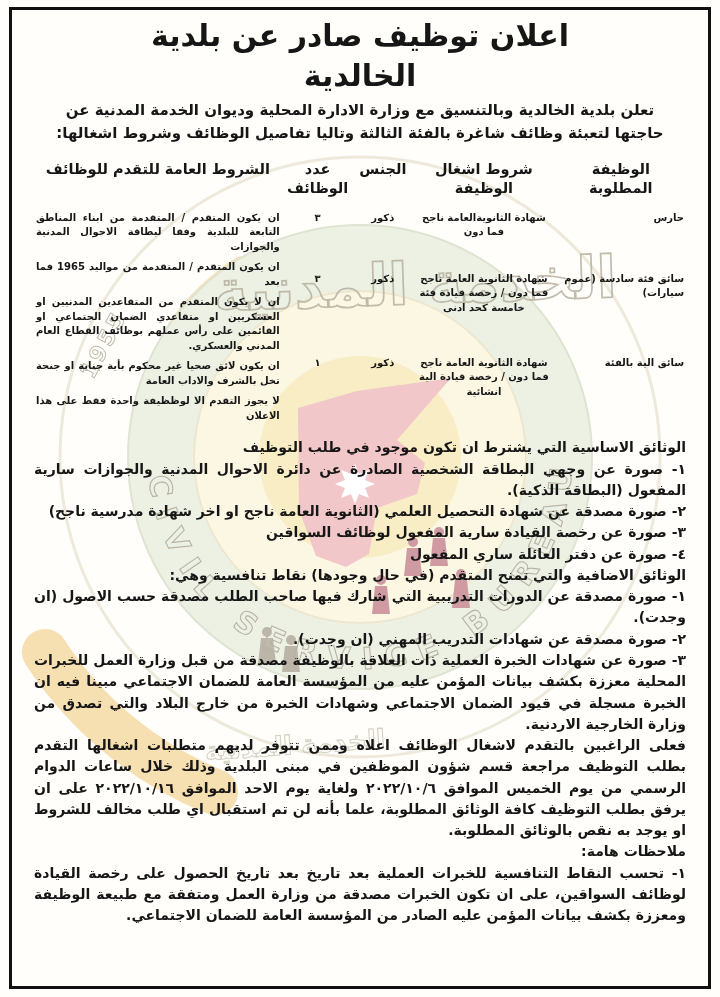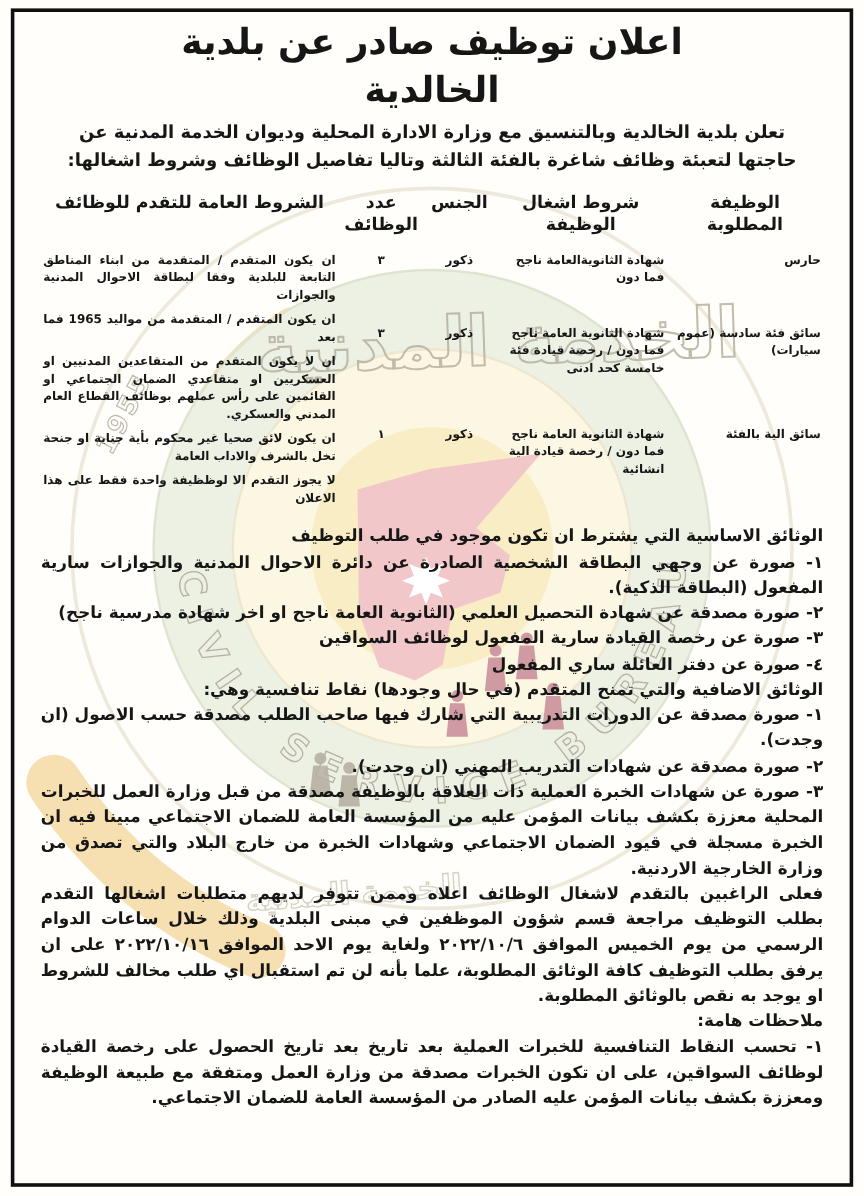--- a/index.html
+++ b/index.html
@@ -34,21 +34,21 @@
     text-align:center; font-size:30px; line-height:1.32; letter-spacing:0;
     max-width:430px; margin:0 auto 4px auto;
   }
   .intro { text-align:center; font-size:15px; line-height:1.55; margin:4px 6px 0 6px; }
   
   table.jobs { width:100%; border-collapse:collapse; margin-top:12px; table-layout:fixed; }
   table.jobs th { font-size:14.5px; line-height:1.35; vertical-align:top; padding:2px 2px 10px 2px; text-align:center; }
   table.jobs td { vertical-align:top; font-size:10px; line-height:1.45; padding:2px 2px 8px 2px; }
   col.c-job{width:20%} col.c-req{width:22%} col.c-gen{width:9%} col.c-cnt{width:11%} col.c-cond{width:38%}
   td.job  { text-align:right; font-size:14px; padding-right:4px; }
-  td.req  { text-align:right; }
+  td.req  { text-align:center; }
   td.gen  { text-align:center; }
   td.cnt  { text-align:center; font-size:14px; }
   td.cond { text-align:justify; padding-right:10px; }
   td.cond p { margin:0 0 6px 0; }
   
   .sect { font-size:14px; line-height:1.52; }
   .sect p { margin:0; text-align:justify; }
   .sect .hd { text-align:right; }
   .app-par { margin-top:2px; }
 </style>

